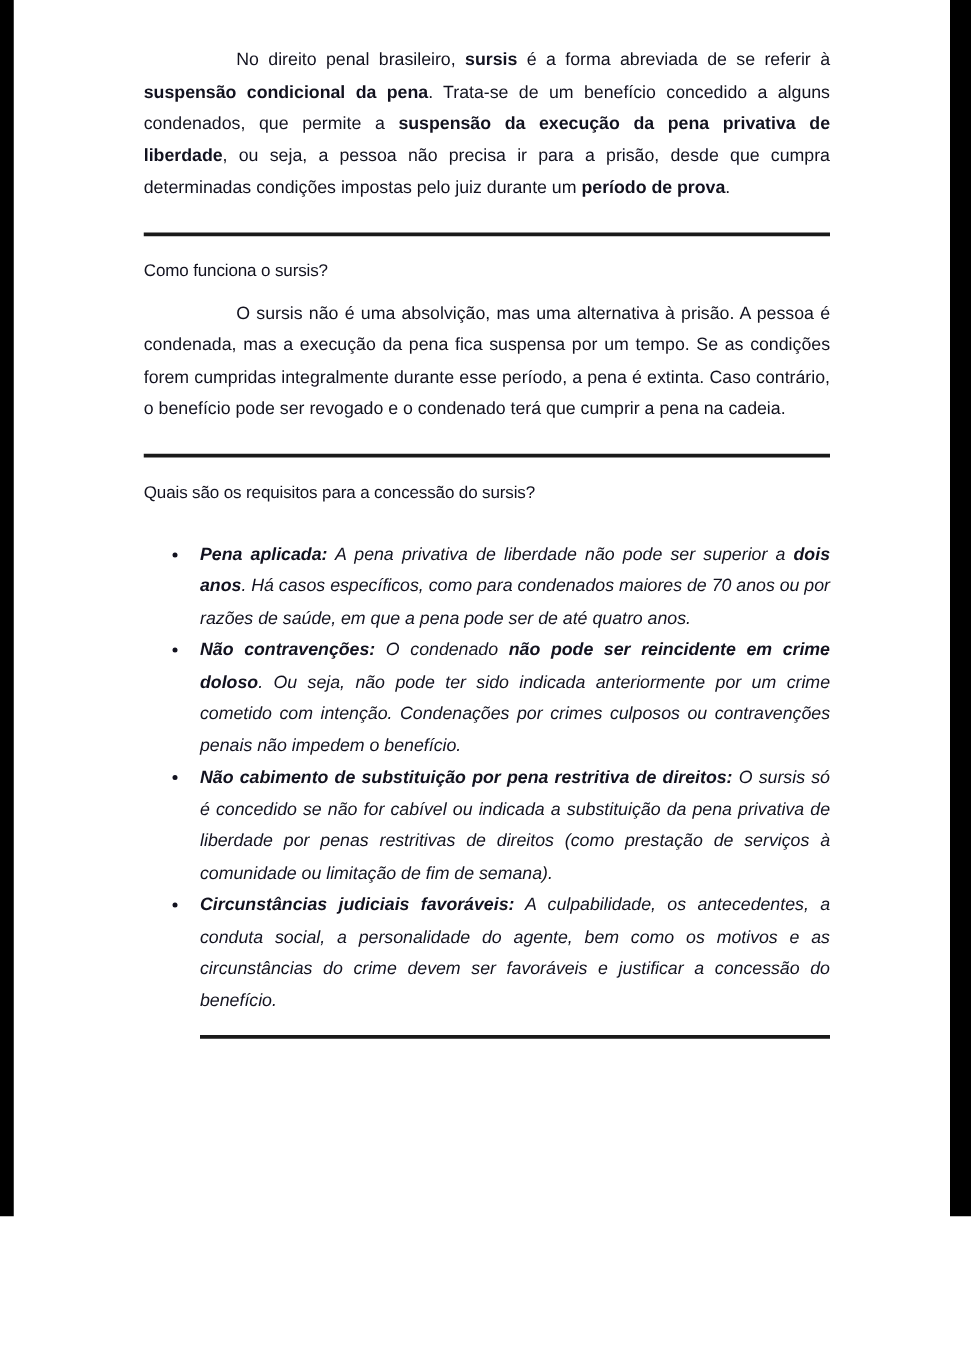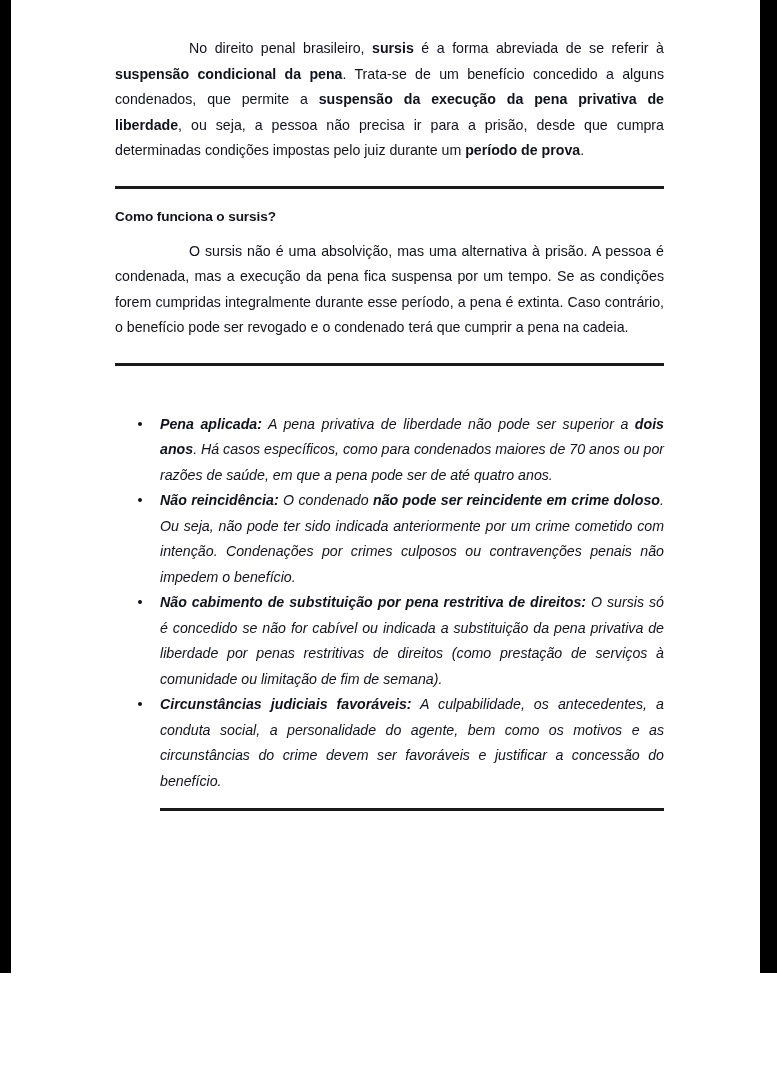--- a/index.html
+++ b/index.html
@@ -51,21 +51,21 @@
   p.para.indented {
     text-indent: 74px;
   }
 
   b, strong { font-weight: bold; }
 
   h2.section-heading {
     margin: 0;
     color: #12121f;
     font-size: 13.6px;
-    font-weight: bold;
+    font-weight: normal;
     line-height: 20px;
     letter-spacing: -0.1px;
   }
 
   hr.divider {
     border: none;
     height: 3px;
     background: #1a1a1a;
     margin: 0;
     width: 549px;
@@ -122,31 +122,32 @@
     <div class="sp-18"></div>
 
     <h2 class="section-heading">Como funciona o sursis?</h2>
     <div class="sp-12"></div>
     <p class="para indented"><span>O sursis não é uma absolvição, mas uma alternativa à prisão. A pessoa é condenada, mas a execução da pena fica suspensa por um tempo. Se as condições forem cumpridas integralmente durante esse período, a pena é extinta. Caso contrário, o benefício pode ser revogado e o condenado terá que cumprir a pena na cadeia.</span></p>
 
     <div class="sp-22"></div>
     <hr class="divider">
     <div class="sp-18"></div>
 
+    <h2 class="section-heading">Quais são os requisitos para a concessão do sursis?</h2>
     <div class="sp-12"></div>
 
     <div class="sp-16"></div>
 
     <ul class="req-list">
       <li>
         <span class="bullet-dot"></span>
       <b>Pena aplicada:</b><span> A pena privativa de liberdade não pode ser superior a </span><b>dois anos</b><span>. Há casos específicos, como para condenados maiores de 70 anos ou por razões de saúde, em que a pena pode ser de até quatro anos.</span></li>
       <li>
         <span class="bullet-dot"></span>
-      <b>Não reincidência:</b><span> O condenado </span><b>não pode ser reincidente em crime doloso</b><span>. Ou seja, não pode ter sido indicada anteriormente por um crime cometido com intenção. Condenações por crimes culposos ou contravenções penais não impedem o benefício.</span></li>
+      <b>Não contravenções:</b><span> O condenado </span><b>não pode ser reincidente em crime doloso</b><span>. Ou seja, não pode ter sido indicada anteriormente por um crime cometido com intenção. Condenações por crimes culposos ou contravenções penais não impedem o benefício.</span></li>
       <li>
         <span class="bullet-dot"></span>
       <b>Não cabimento de substituição por pena restritiva de direitos:</b><span> O sursis só é concedido se não for cabível ou indicada a substituição da pena privativa de liberdade por penas restritivas de direitos (como prestação de serviços à comunidade ou limitação de fim de semana).</span></li>
       <li>
         <span class="bullet-dot"></span>
       <b>Circunstâncias judiciais favoráveis:</b><span> A culpabilidade, os antecedentes, a conduta social, a personalidade do agente, bem como os motivos e as circunstâncias do crime devem ser favoráveis e justificar a concessão do benefício.</span></li>
     </ul>
 
     <div class="sp-14"></div>
     <hr class="divider indented">

